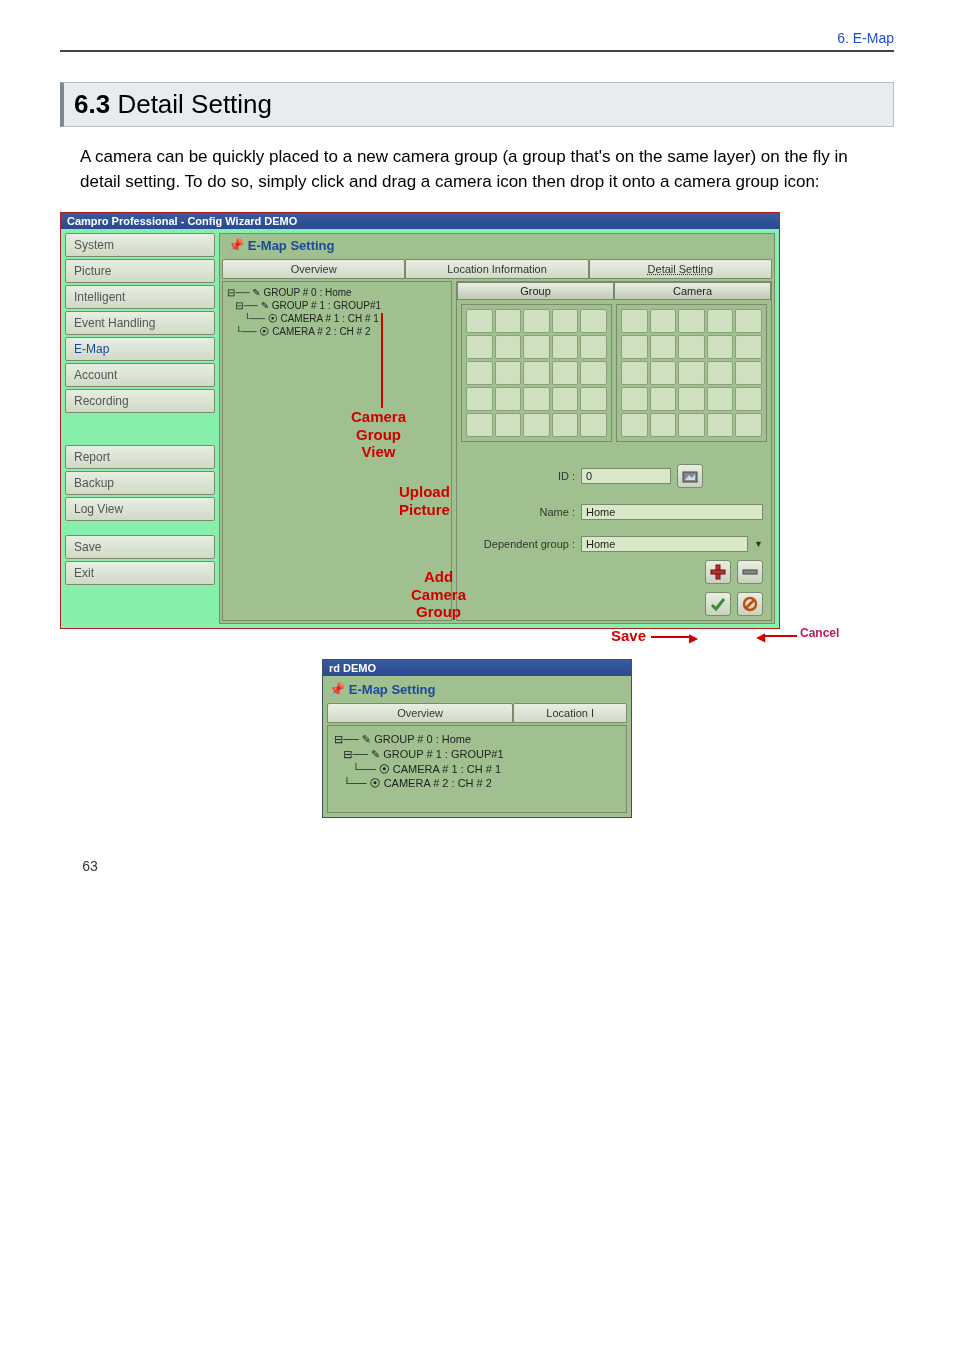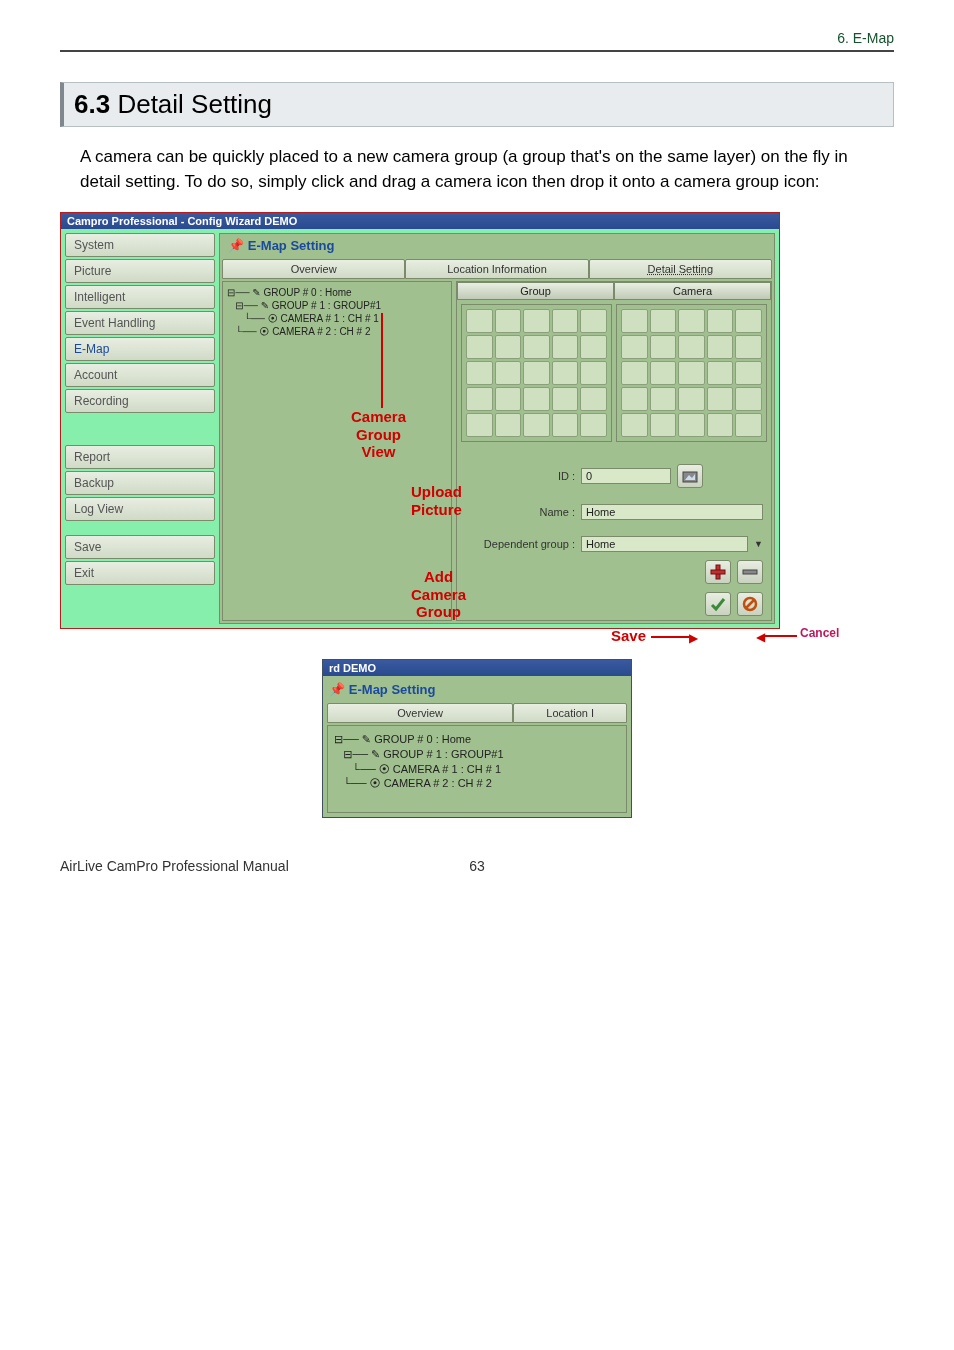--- a/index.html
+++ b/index.html
@@ -11,21 +11,21 @@
     width: 954px;
     font-size: 14px;
     color: #000;
   }
   .page {
     padding: 30px 60px 40px 60px;
   }
   .header-breadcrumb {
     text-align: right;
     font-size: 14px;
-    color: #14532d;
+    color: #1d4ed8;
     margin-bottom: 4px;
   }
   .logo-block {
     margin-top: -10px;
     margin-bottom: 4px;
   }
   .logo-block svg { display: block; }
   .hr {
     border: none;
     border-top: 2px solid #444;
@@ -406,21 +406,21 @@
             </div>
           </div>
         </div>
       </div>
 
       <div class="anno" style="left:290px; top:195px; white-space:pre-line;">Camera
 Group
 View</div>
       <div class="arrow-line" style="left:320px; top:100px; width:2px; height:95px;"></div>
 
-      <div class="anno" style="left:350px; top:270px; white-space:pre-line;">Upload
+      <div class="anno" style="left:338px; top:270px; white-space:pre-line;">Upload
 Picture</div>
 
       <div class="anno" style="left:350px; top:355px; white-space:pre-line;">Add
 Camera
 Group</div>
 
       <div class="anno" style="left:550px; top:414px;">Save</div>
       <div class="arrow-line" style="left:590px; top:423px; width:38px; height:2px;"></div>
       <div style="position:absolute; left:628px; top:418px; color:#d00000; font-size:12px;">▶</div>
     </div>
@@ -445,17 +445,16 @@
       <div class="tree2" id="tree2">
           <div class="tree-line" style="white-space: pre;">⊟── ✎ GROUP # 0 : Home</div>
           <div class="tree-line" style="white-space: pre;">   ⊟── ✎ GROUP # 1 : GROUP#1</div>
           <div class="tree-line" style="white-space: pre;">      └── ⦿ CAMERA # 1 : CH # 1</div>
           <div class="tree-line" style="white-space: pre;">   └── ⦿ CAMERA # 2 : CH # 2</div>
         </div>
     </div>
   </div>
 
   <div class="footer">
-    <div class="left">AirLive CamPro Professional Manual</div>
     <div class="page-num">63</div>
     <div class="right"></div>
   </div>
 </div>
 
 </body></html>

